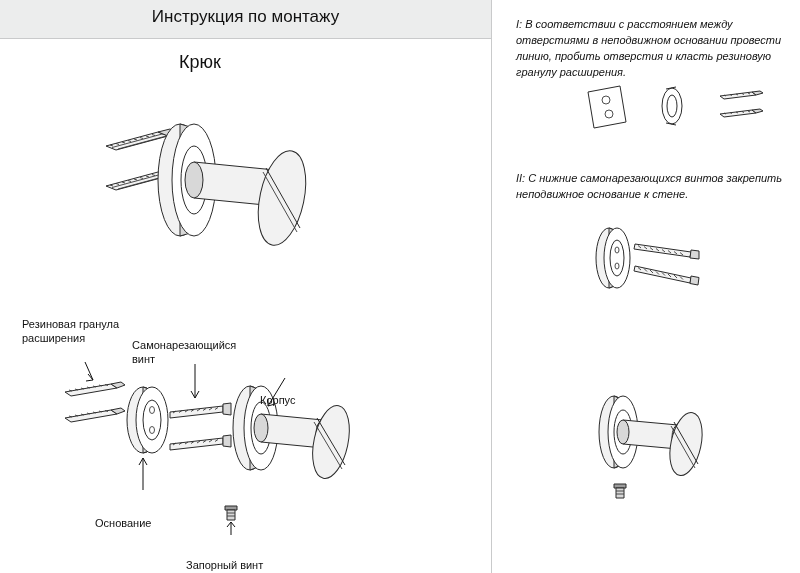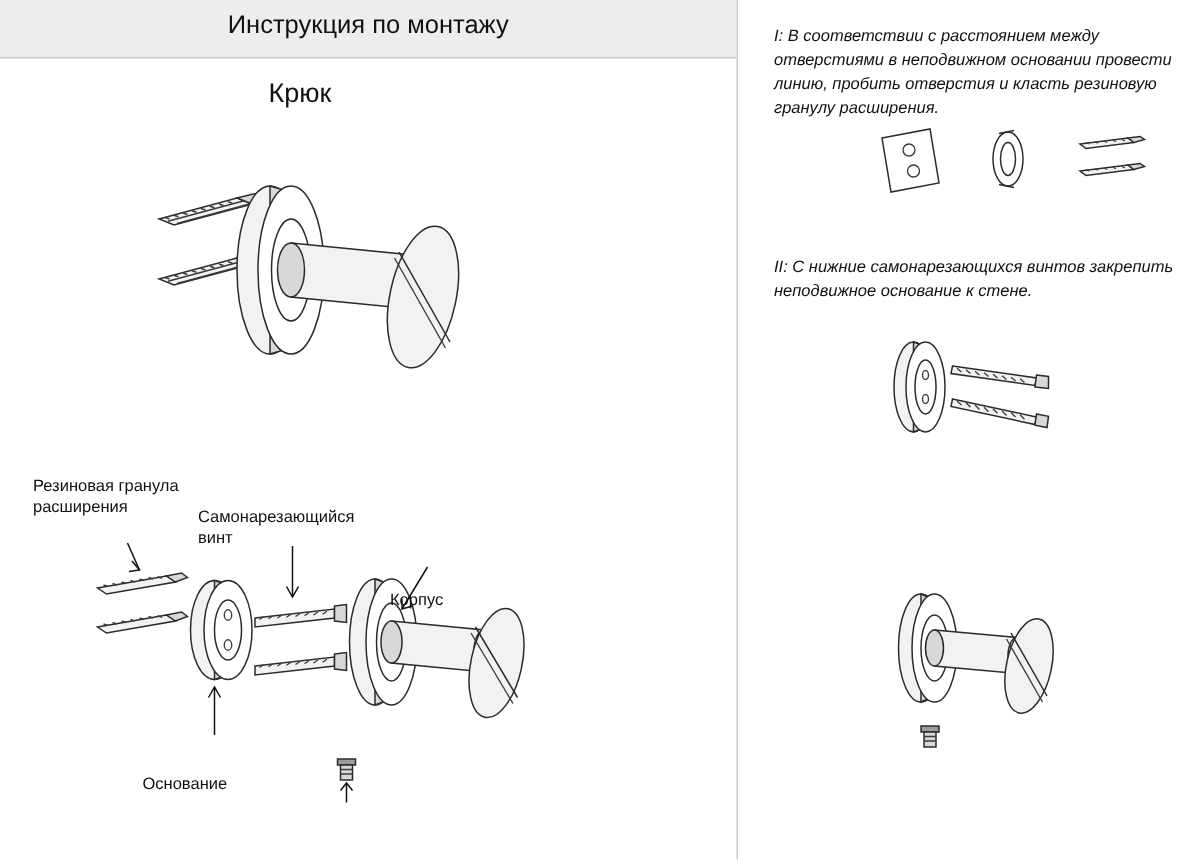--- a/index.html
+++ b/index.html
@@ -187,20 +187,21 @@
       <path class="arrowline" d="M172,157 L176,152 L180,157"></path>
     </g>
   </svg>
 
   <div class="lbl" style="left:132px; top:338px; width:120px; white-space:pre-line;">Самонарезающийся
 винт</div>
   <div class="lbl" style="left:22px; top:317px; width:120px; white-space:pre-line;">Резиновая гранула
 расширения</div>
   <div class="lbl" style="left:260px; top:368px; width:90px;margin-top:25px;">Корпус</div>
   <div class="lbl" style="left:95px; top:491px; width:110px;margin-top:25px;">Основание</div>
+  <div class="lbl" style="left:186px; top:558px; width:140px;">Запорный винт</div>
 
   <div class="step-text" style="left:516px; top:16px; width:270px;">
     <span>I:</span>
     <span>В соответствии с расстоянием между отверстиями в неподвижном основании провести линию, пробить отверстия и класть резиновую гранулу расширения.</span>
   </div>
 
   <svg style="position:absolute; left:580px; top:82px; width:200px; height:52px;" viewBox="0 0 200 52">
 
     <g>
       <path class="fill-w" d="M8,10 L40,4 L46,40 L14,46 Z"></path>

